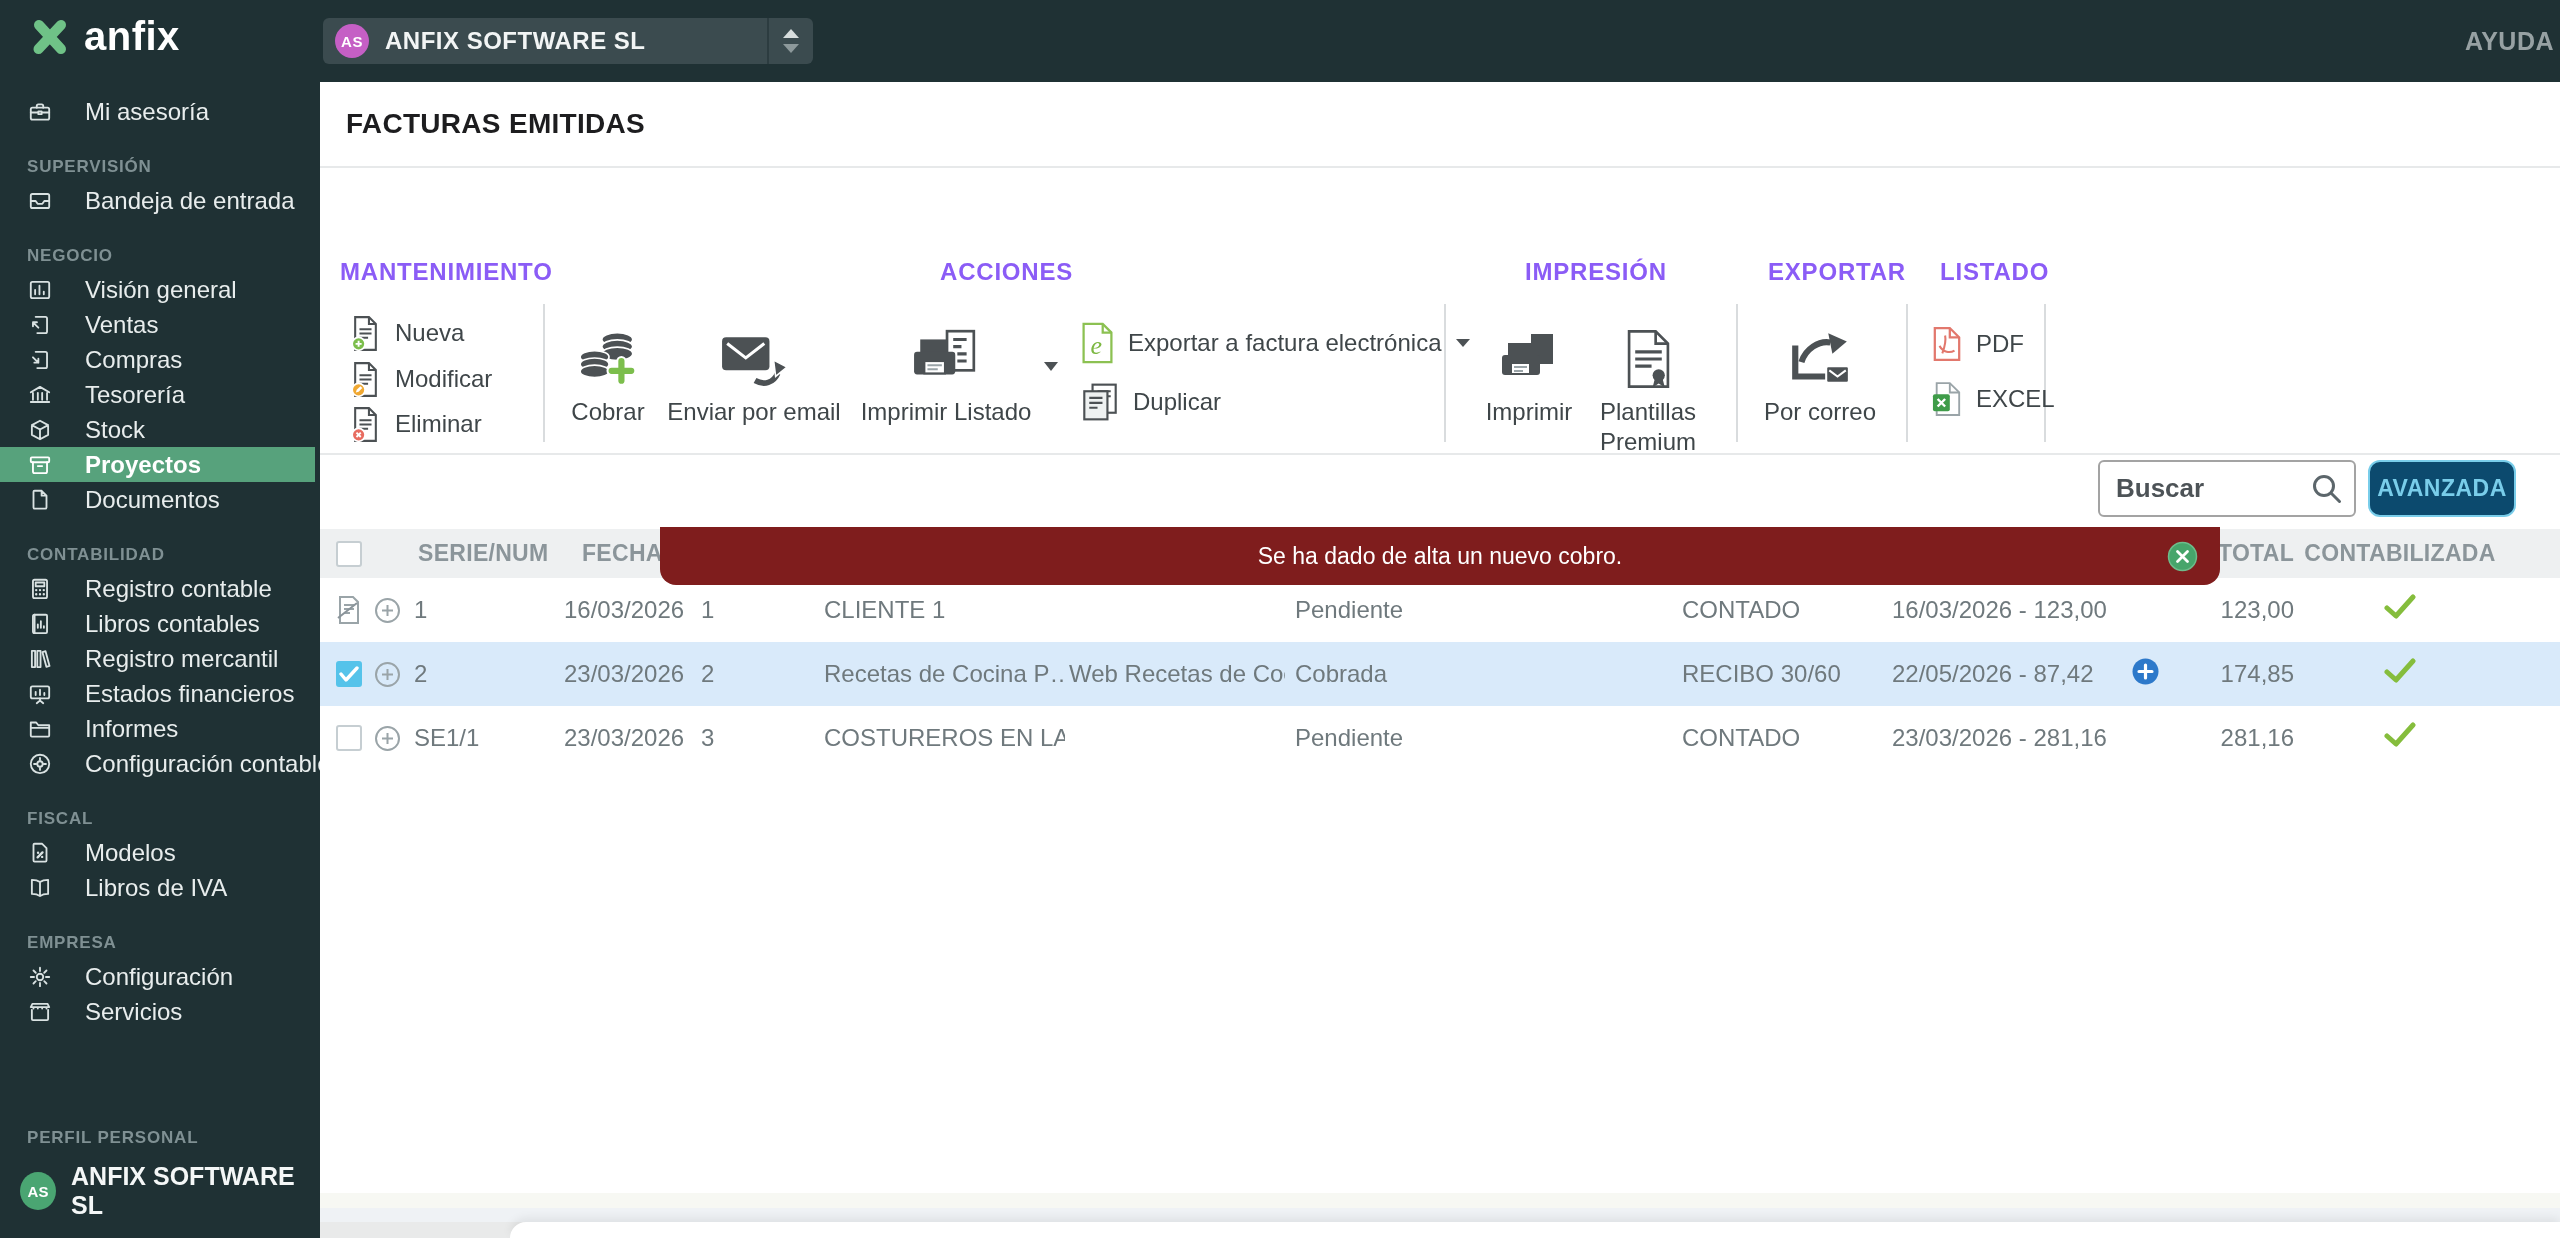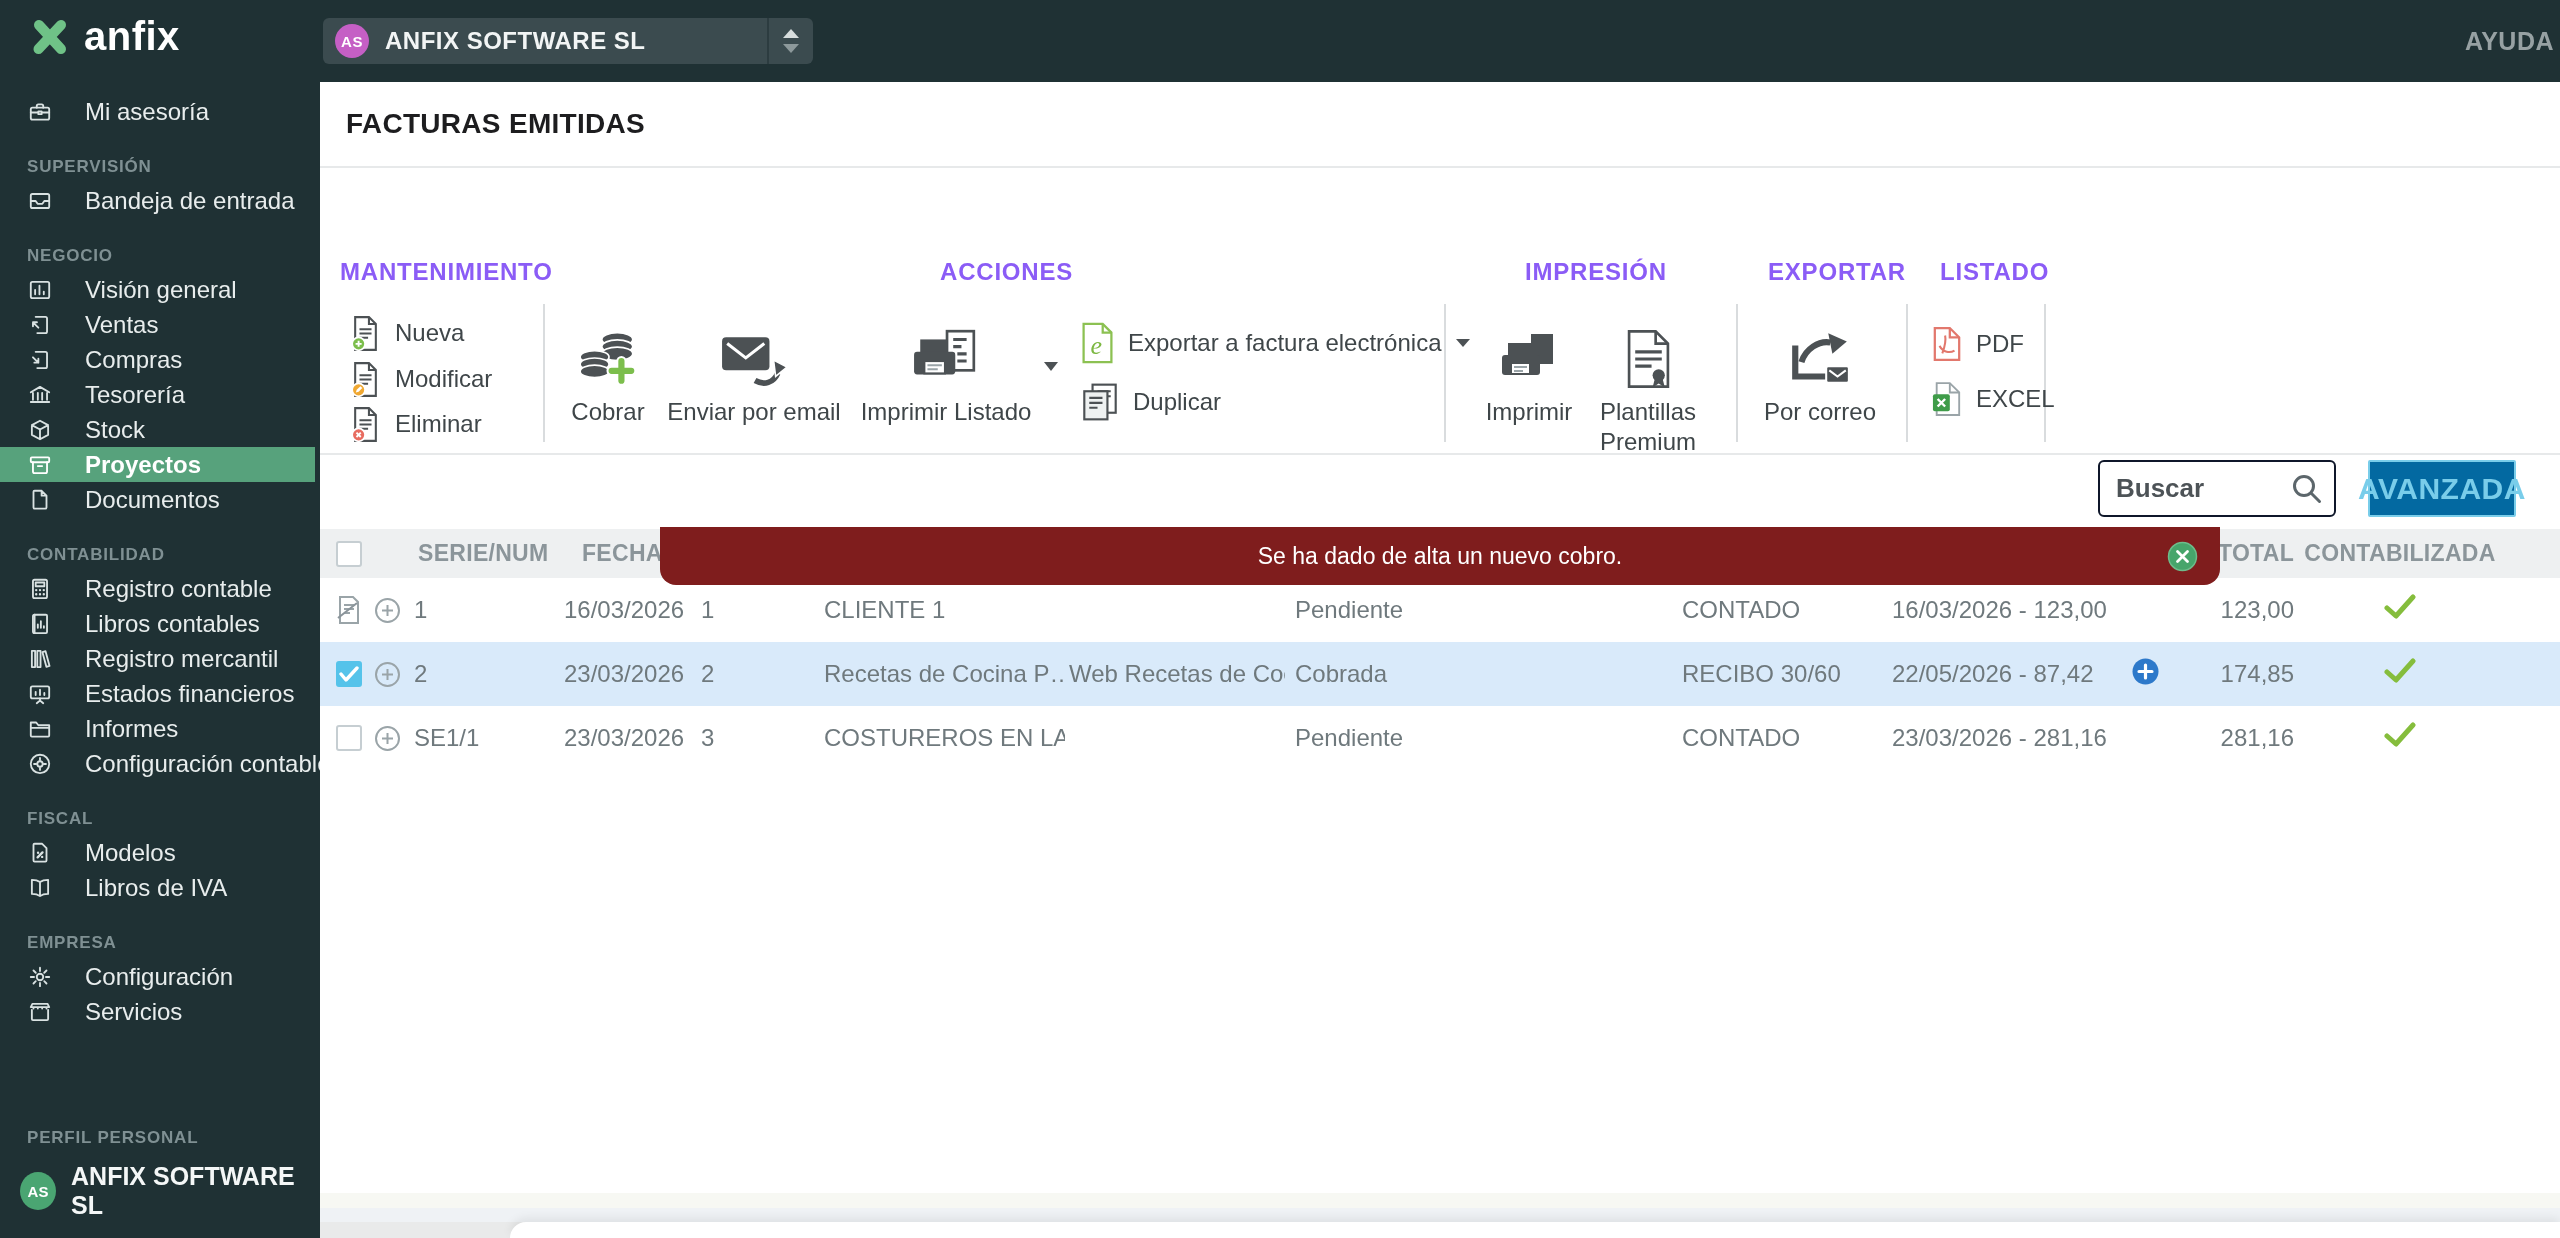--- a/index.html
+++ b/index.html
@@ -43,25 +43,25 @@
   .small-btn { position:absolute; height:46px; display:flex; align-items:center; gap:14px; font-size:24px; color:#3f4649; cursor:pointer; }
   .big-btn { position:absolute; top:127px; text-align:center; font-size:24px; color:#3f4649; cursor:pointer; }
   .big-btn .icon-wrap { height:92px; display:flex; align-items:flex-end; justify-content:center; }
   .big-btn .lbl { margin-top:8px; line-height:30px; }
   .stack-btn { position:absolute; height:46px; display:flex; align-items:center; gap:14px; font-size:24px; color:#3f4649; cursor:pointer; }
   .caret { width:0; height:0; border-left:7px solid transparent; border-right:7px solid transparent; border-top:9px solid #4c5154; }
   .caret-abs { position:absolute; left:724px; top:192px; }
 
   
   .toolbar-row { position:absolute; left:0; top:375px; right:0; height:72px; }
-  .search-box { position:absolute; left:1778px; top:3px; width:238px; height:57px; border:2px solid #0f172a; border-radius:6px; background:#fff; display:flex; align-items:center; }
+  .search-box { position:absolute; left:1778px; top:3px; width:258px; height:57px; border:2px solid #a3a3a3; border-radius:6px; background:#fff; display:flex; align-items:center; }
   .search-box input { border:none; outline:none; flex:1; min-width:0; height:100%; padding-left:16px; font-family:"Liberation Sans",sans-serif; font-size:26px; font-weight:bold; color:#4d5357; background:transparent; }
   .search-box input::placeholder { color:#4d5357; opacity:1; }
   .search-box svg { flex:none; margin-right:10px; }
-  .adv-btn { position:absolute; left:2048px; top:3px; width:148px; height:57px; border:2px solid #79cdea; border-radius:2px; background:#0369a1; color:#79cdea; font-size:30px; font-weight:bold; letter-spacing:.5px; display:flex; align-items:center; justify-content:center; cursor:pointer; }
+  .adv-btn { position:absolute; left:2048px; top:3px; width:148px; height:57px; border:2px solid #79cdea; border-radius:12px; background:#0c4a6e; color:#79cdea; font-size:23px; font-weight:bold; letter-spacing:.5px; display:flex; align-items:center; justify-content:center; cursor:pointer; }
 
   
   .grid { display:grid; grid-template-columns:90px 150px 137px 123px 245px 220px 385px 210px 240px 50px 130px 200px 1fr; align-items:center; }
   .thead { position:absolute; left:0; top:447px; right:0; height:49px; background:#eef0f1; }
   .th { font-size:23px; font-weight:bold; color:#8b959a; letter-spacing:.3px; }
   .th-serie { padding-left:8px; }
   .th-fecha { padding-left:22px; }
   .th-contab { justify-self:center; }
   .trow { position:absolute; left:0; right:0; height:64px; font-size:24px; color:#6f797d; }
   .trow.hl { background:#d9eafa; }

